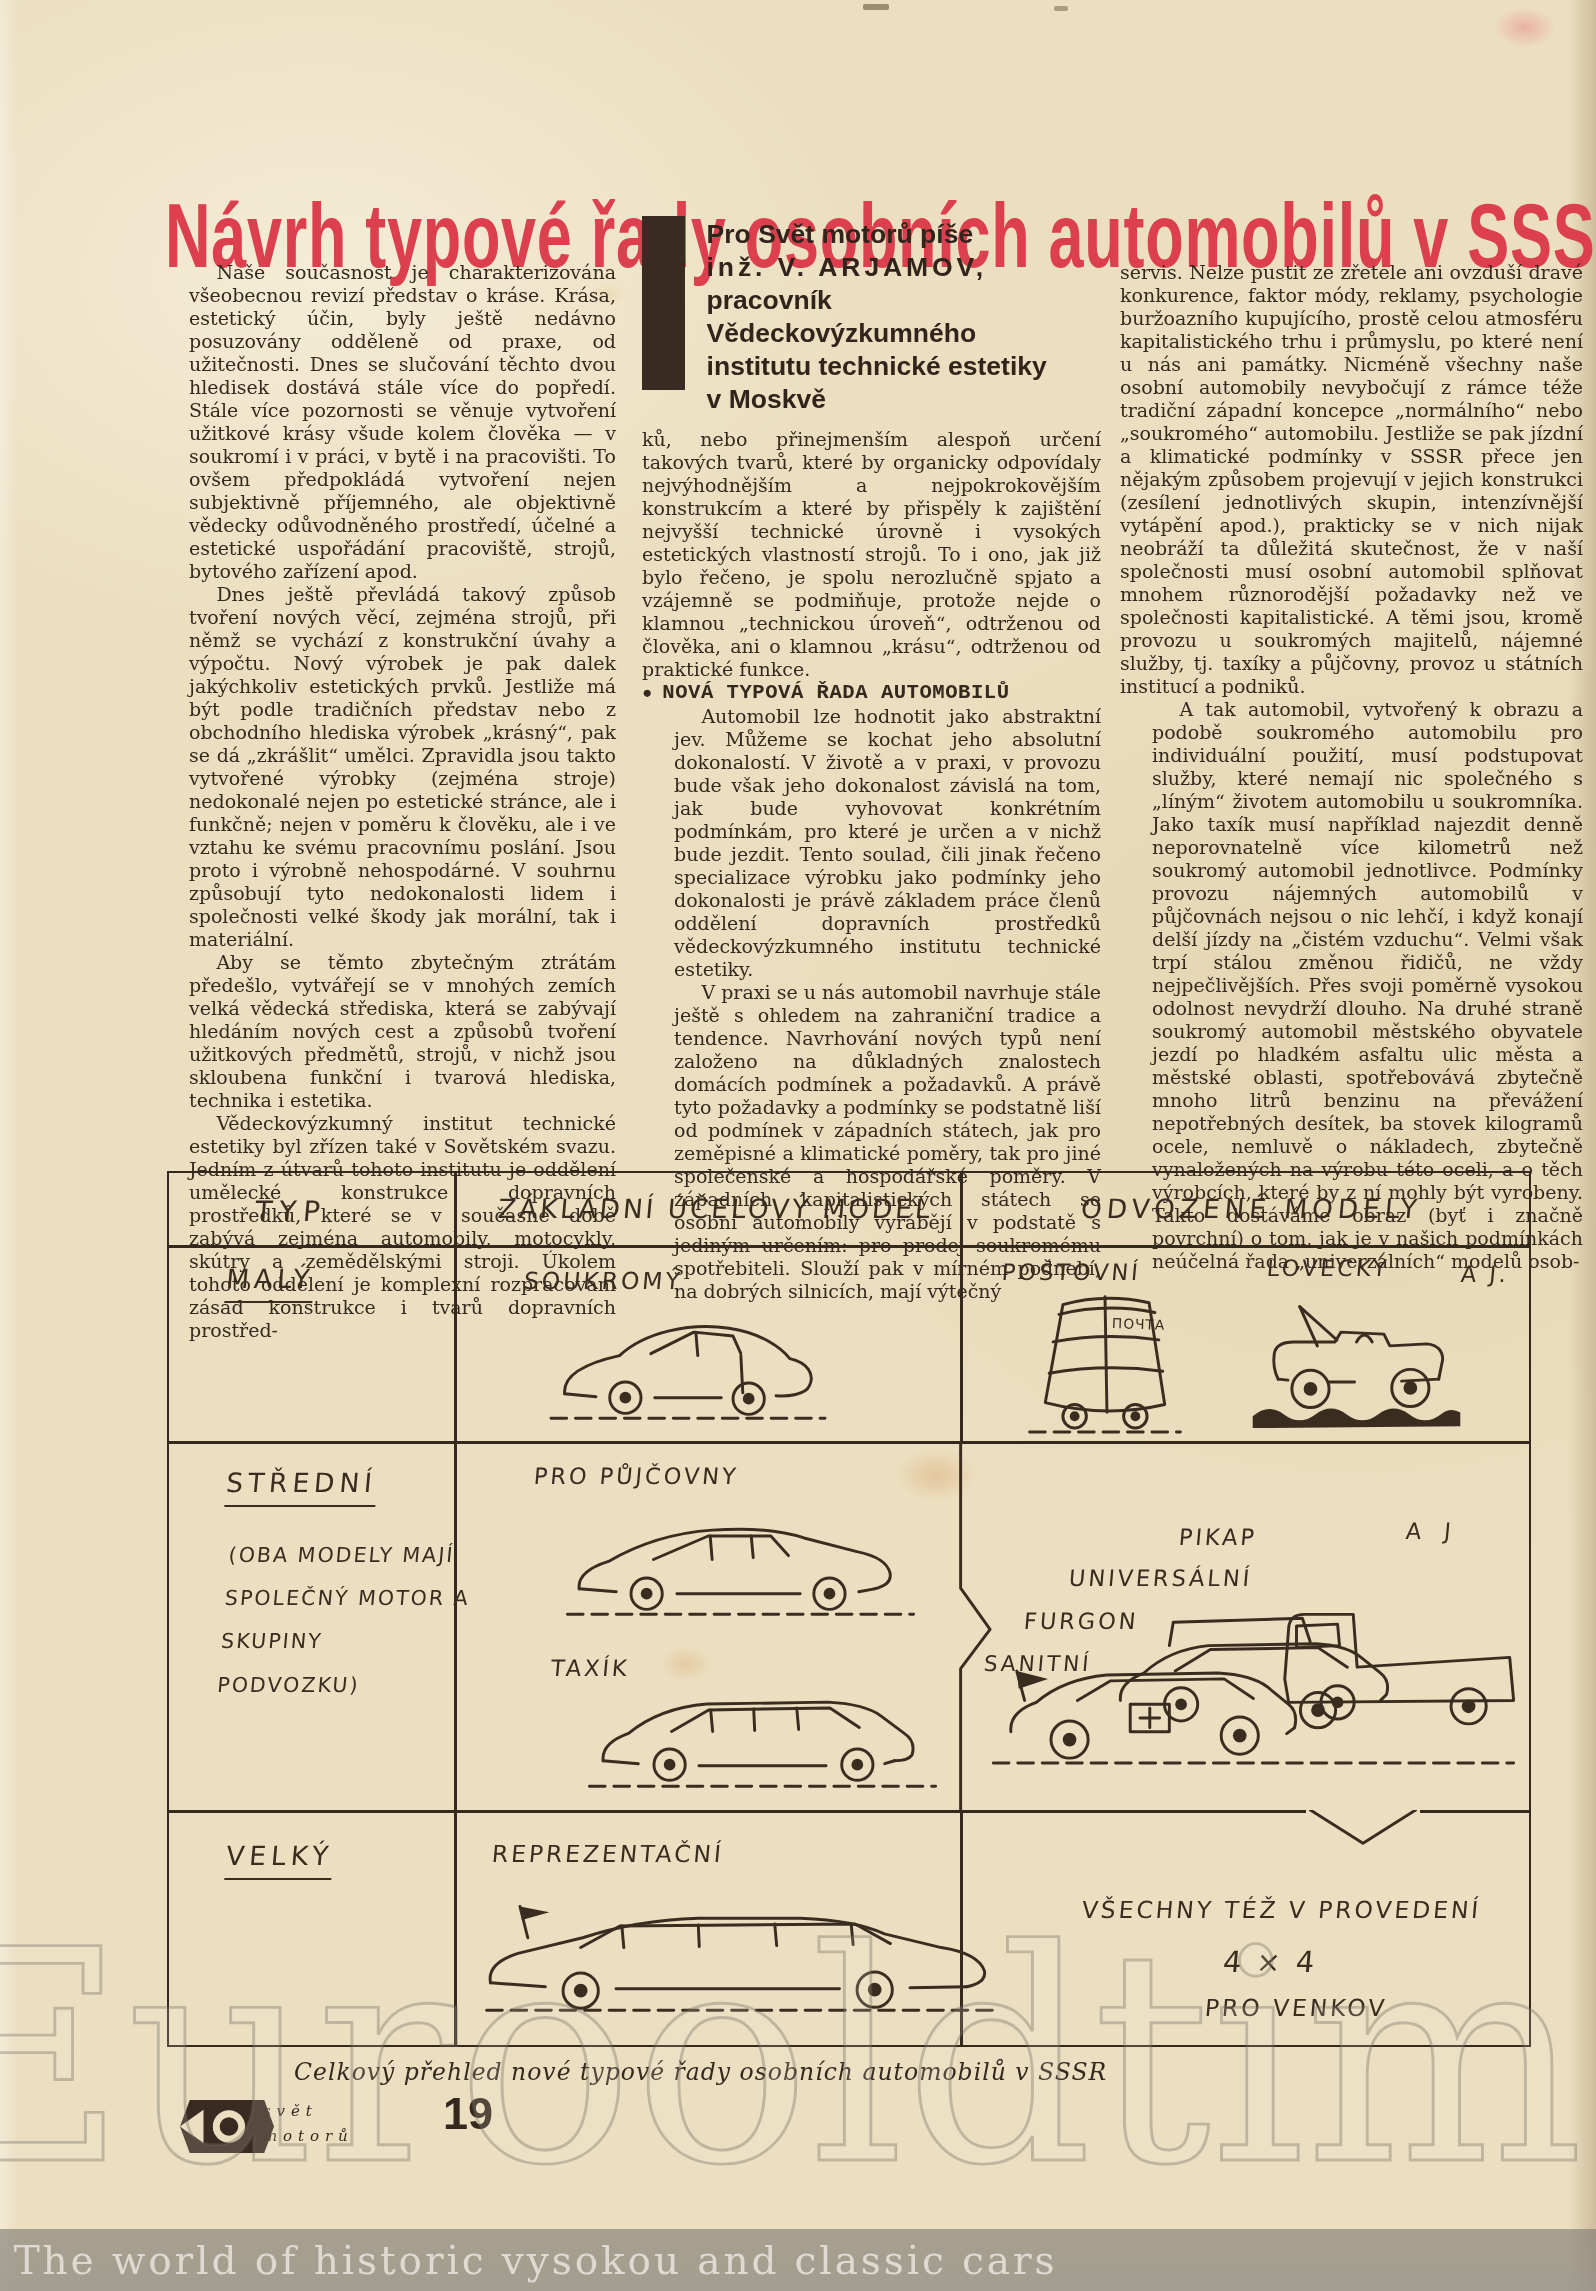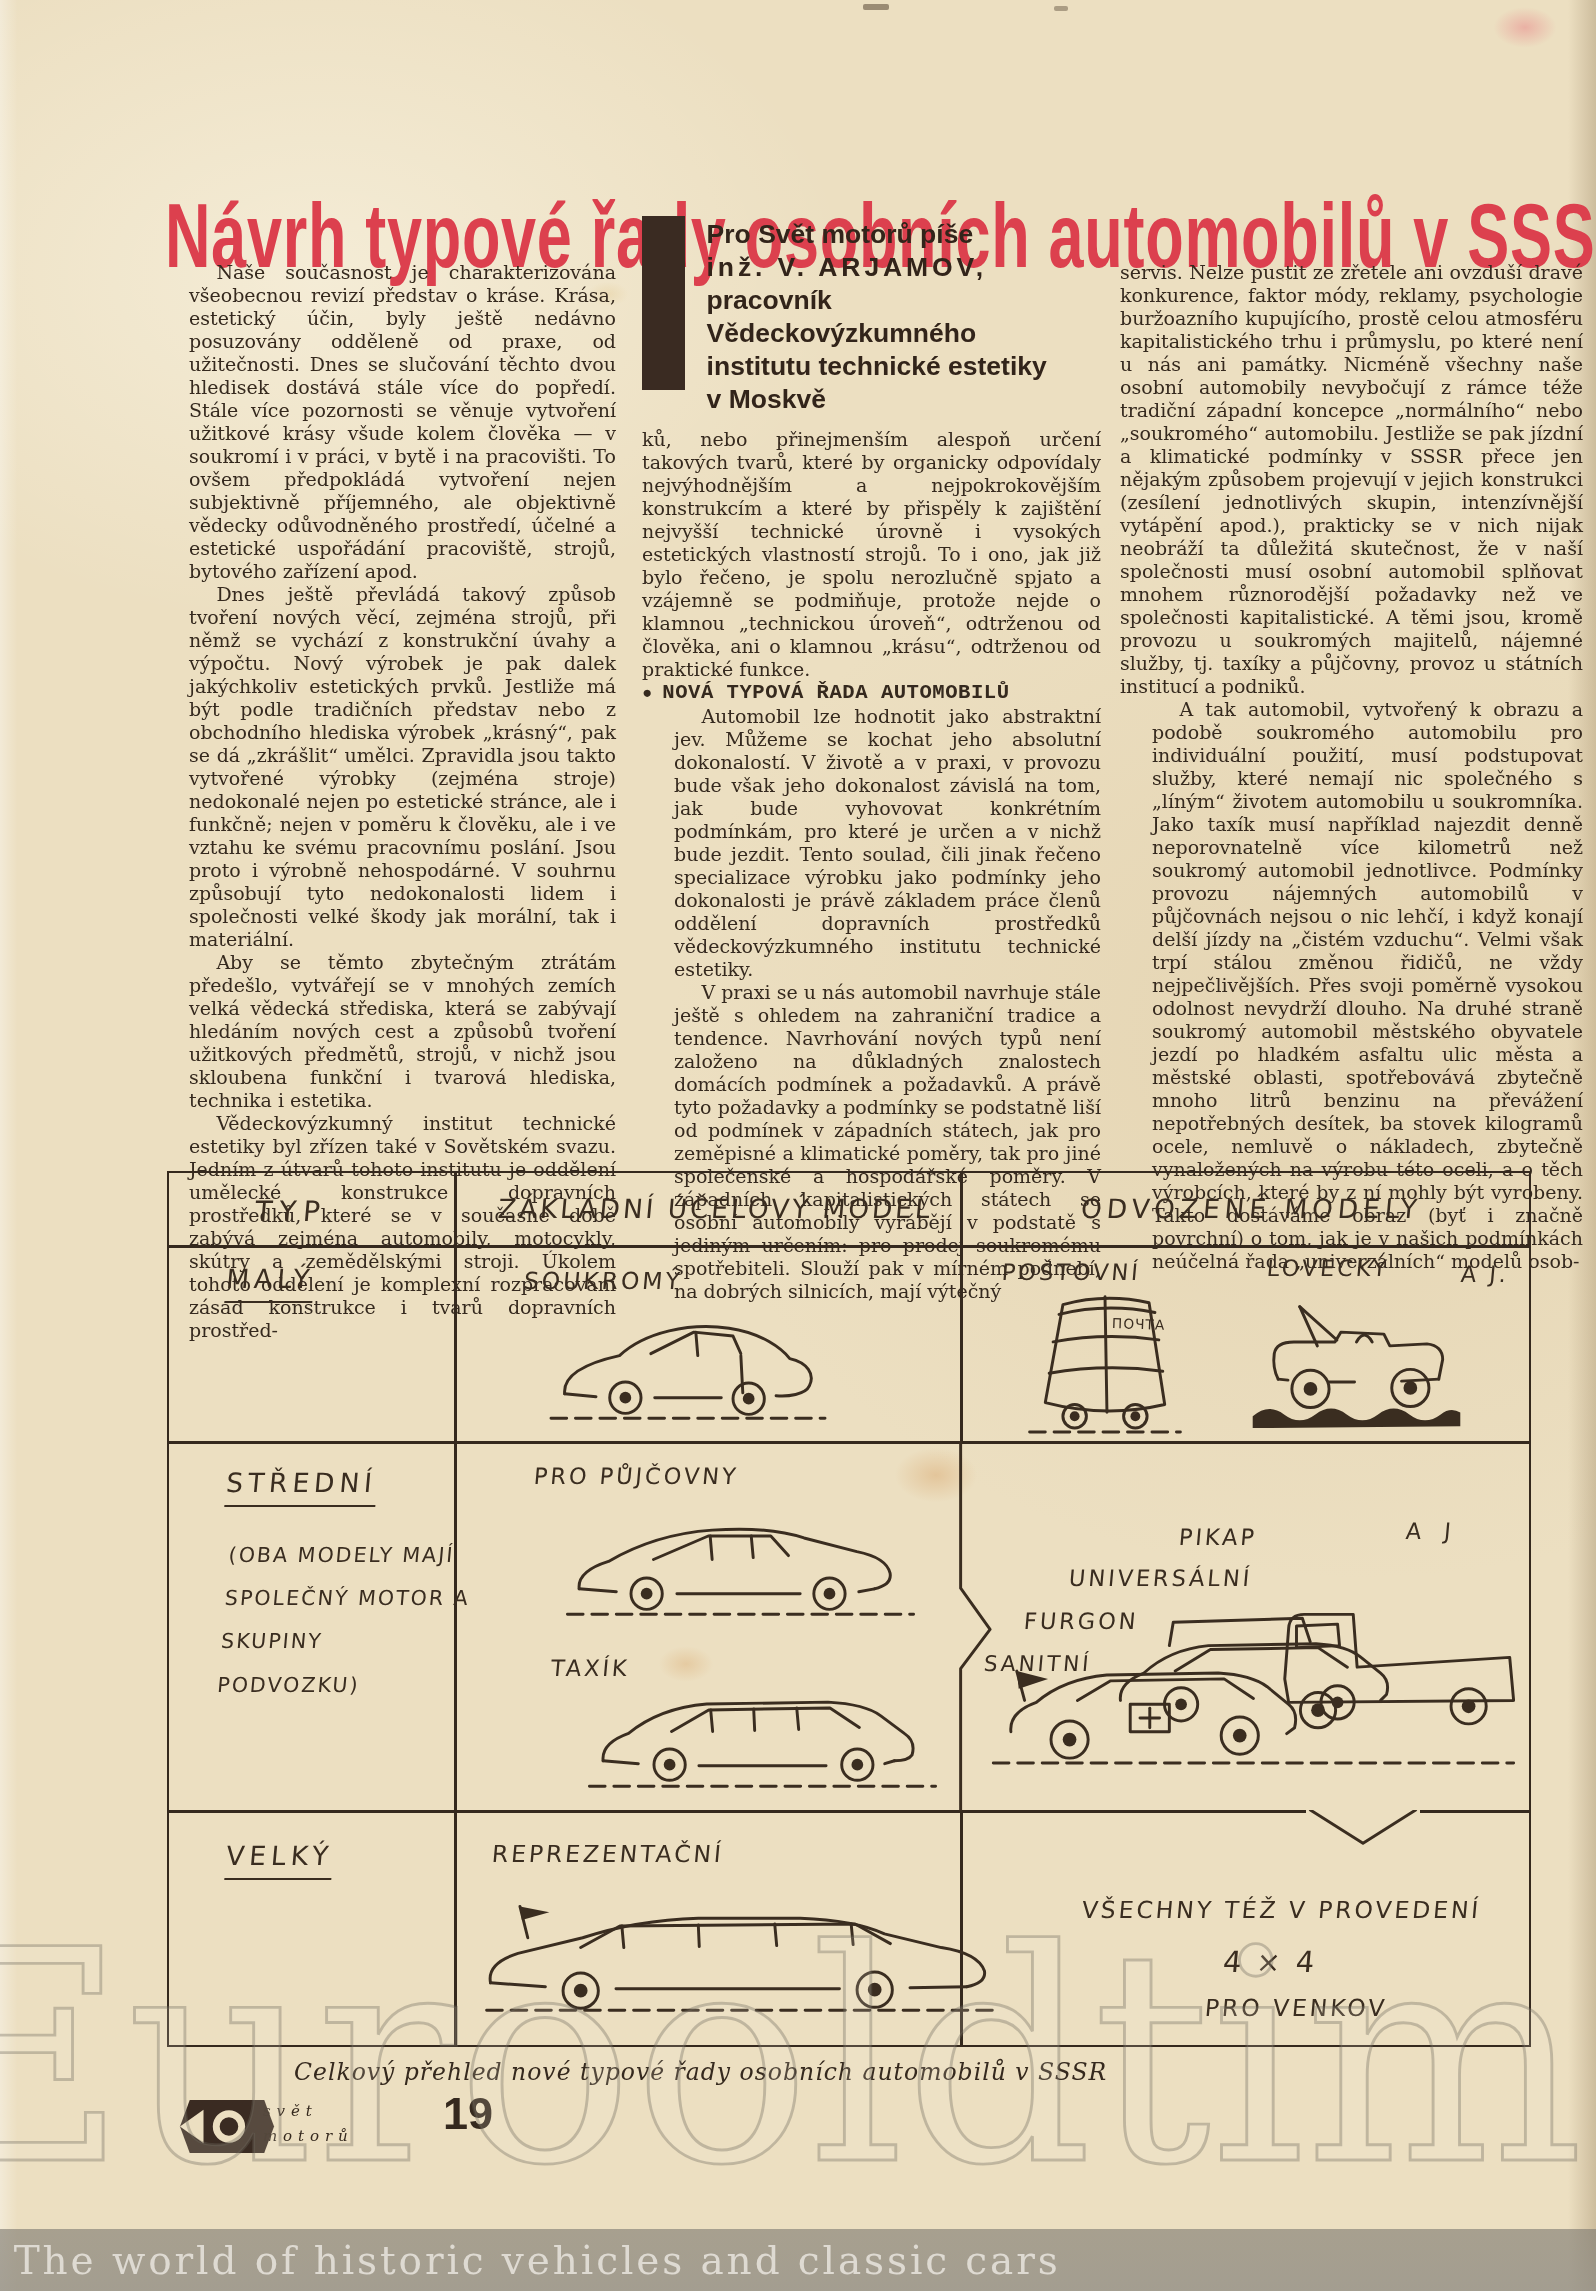--- a/index.html
+++ b/index.html
@@ -286,17 +286,17 @@
     <circle cx="52" cy="31" r="13" fill="none" stroke="#ecdfc1" stroke-width="7"></circle>
   </svg>
   <div class="footer-name">
     <div>svět</div>
     <div>motorů</div>
   </div>
   <div class="footer-page">19</div>
 
   <div class="wm-main">Eurooldtimers.com</div>
   <div class="wm-band">
-    <div class="wm-tagline">The world of historic vehicles and classic cars</div>
+    <div class="wm-tagline">The world of historic vysokou and classic cars</div>
   </div>
 
 </div>
 
 
 </body></html>

